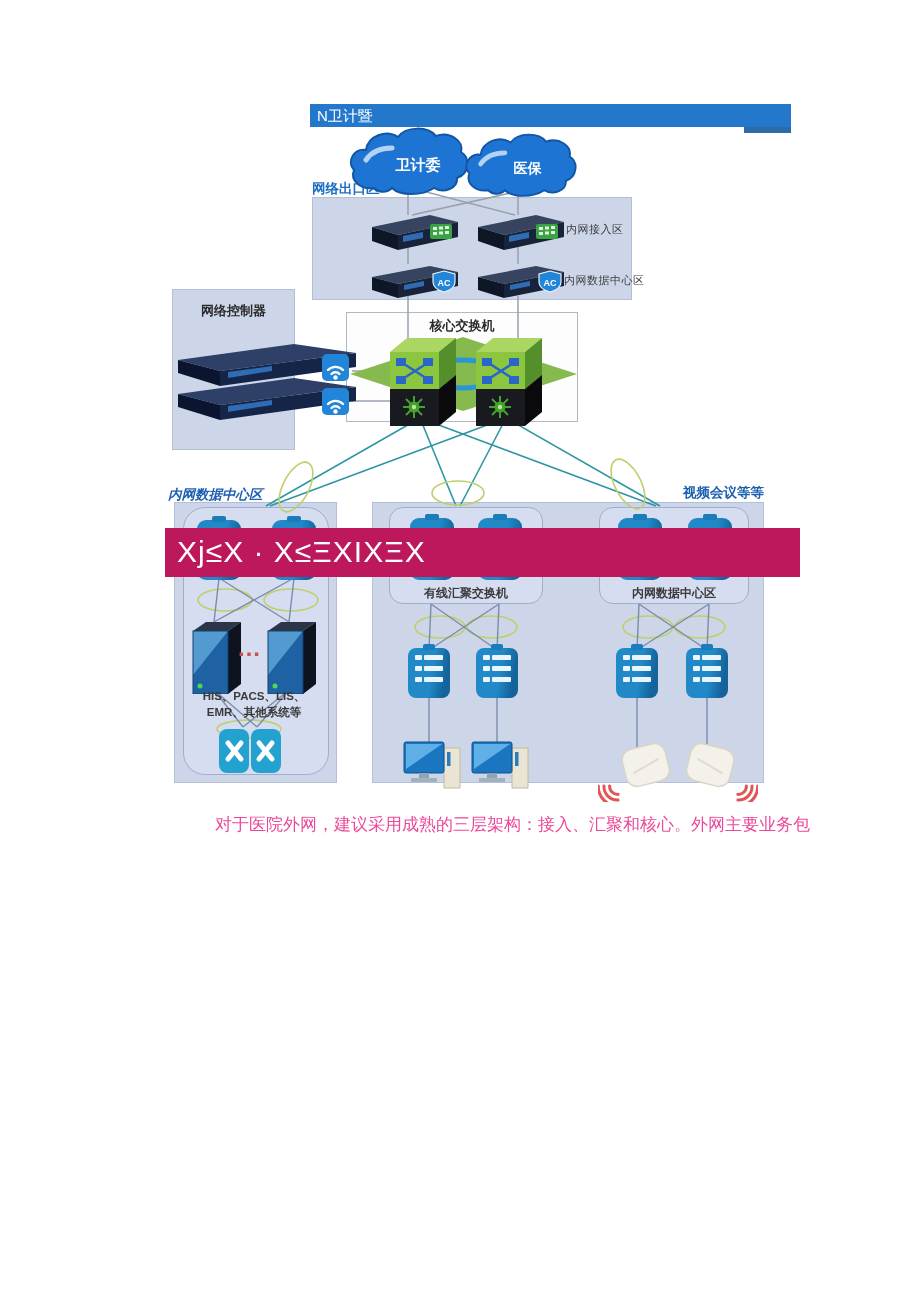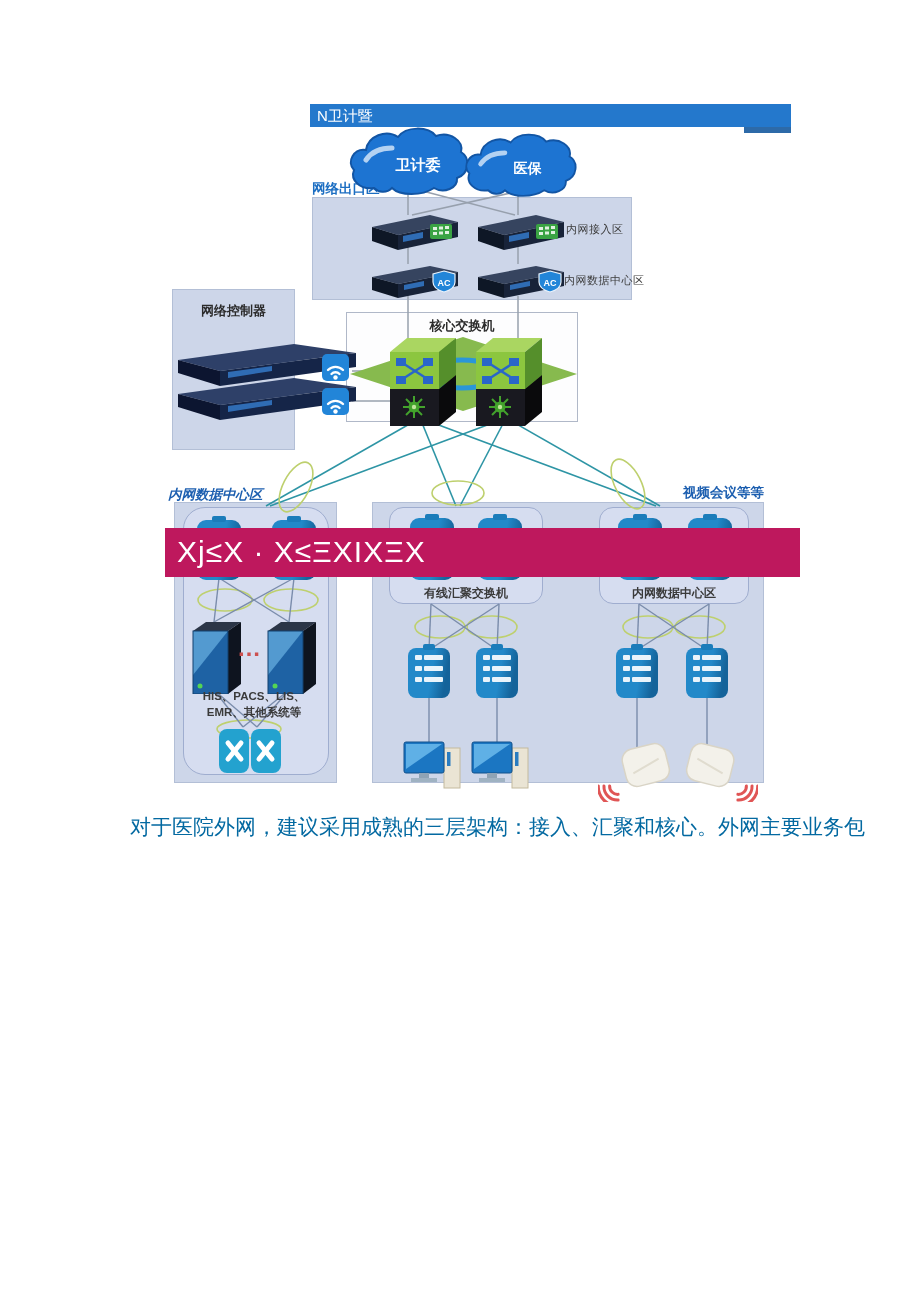--- a/index.html
+++ b/index.html
@@ -45,21 +45,21 @@
   .acc-switch{width:42px;height:50px;border-radius:8px;z-index:10;
       background:linear-gradient(100deg,#2289c9 55%,#14639a 85%);padding-top:1px;box-sizing:border-box;}
   .acc-switch::before{content:"";position:absolute;top:-4px;left:50%;margin-left:-6px;
       width:12px;height:6px;border-radius:2px;background:#1b7cba;}
   .acc-switch .row{display:flex;gap:2px;justify-content:center;margin-top:6px;}
   .acc-switch .row span{display:block;height:5px;background:#e9f4fb;border-radius:1px;}
   .acc-switch .row span:first-child{width:7px;}
   .acc-switch .row span:last-child{width:19px;}
 
   
-  .para{left:130px;width:680px;font-size:21px;color:#0369a1;z-index:5;white-space:nowrap;}
+  .para{left:130px;width:680px;font-size:17px;color:#ec4899;z-index:5;white-space:nowrap;text-align:right;}
 </style>
 </head>
 <body>
 
 <div class="page">
 
   <div class="abs zone-box" style="left:312px;top:197px;width:320px;height:103px;"></div>
   <div class="abs zone-box" style="left:172px;top:289px;width:123px;height:161px;"></div>
   <div class="abs core-box" style="left:346px;top:312px;width:232px;height:110px;"></div>
   <div class="abs zone-box" style="left:174px;top:502px;width:163px;height:281px;"></div>

